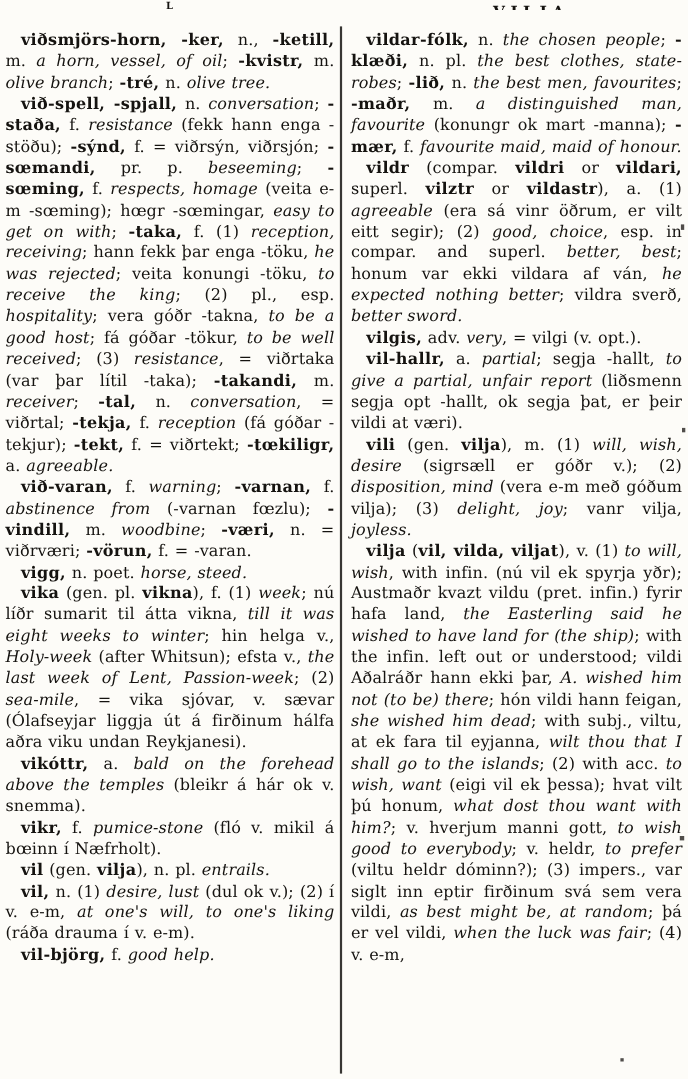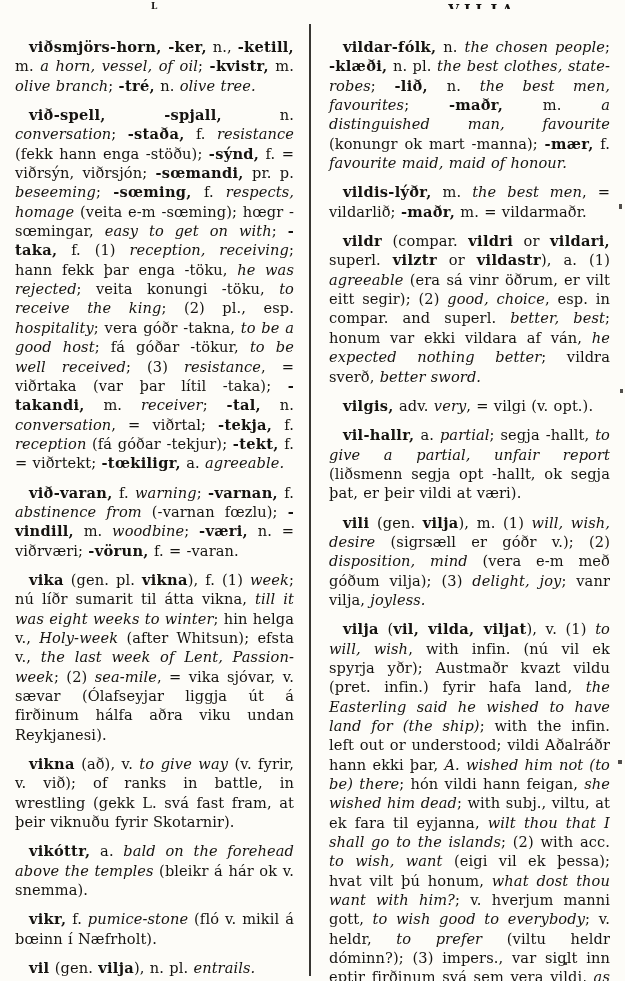--- a/index.html
+++ b/index.html
@@ -21,21 +21,21 @@
     top:27px;
     text-align:justify;
     font-size:14.6px;
     line-height:19.35px;
     letter-spacing:0.1px;
     word-spacing:0.5px;
   }
   .col-left{left:5px;width:299px;}
   .col-right{left:319px;width:301px;}
   .entry{
-    margin:10px;
+    margin:0;
     text-indent:14px;
   }
   .entry b{font-weight:bold;letter-spacing:0.3px;}
   .entry i{font-style:italic;}
   .divider{
     position:absolute;
     left:309px;top:24px;
     width:2px;height:952px;
     background:var(--ink);
     opacity:0.85;
@@ -82,32 +82,31 @@
   <div class="head-frag">
     <span>VILJA</span>
   </div>
 
   <div class="divider"></div>
 
   <div class="col col-left">
       <p class="entry"><b>viðsmjörs-horn, -ker,</b> n., <b>-ketill,</b> m. <i>a horn, vessel, of oil</i>; <b>-kvistr,</b> m. <i>olive branch</i>; <b>-tré,</b> n. <i>olive tree.</i></p>
       <p class="entry"><b>við-spell, -spjall,</b> n. <i>conversation</i>; <b>-staða,</b> f. <i>resistance</i> (fekk hann enga -stöðu); <b>-sýnd,</b> f. = viðrsýn, viðrsjón; <b>-sœmandi,</b> pr. p. <i>beseeming</i>; <b>-sœming,</b> f. <i>respects, homage</i> (veita e-m -sœming); hœgr -sœmingar, <i>easy to get on with</i>; <b>-taka,</b> f. (1) <i>reception, receiving</i>; hann fekk þar enga -töku, <i>he was rejected</i>; veita konungi -töku, <i>to receive the king</i>; (2) pl., esp. <i>hospitality</i>; vera góðr -takna, <i>to be a good host</i>; fá góðar -tökur, <i>to be well received</i>; (3) <i>resistance</i>, = viðrtaka (var þar lítil -taka); <b>-takandi,</b> m. <i>receiver</i>; <b>-tal,</b> n. <i>conversation</i>, = viðrtal; <b>-tekja,</b> f. <i>reception</i> (fá góðar -tekjur); <b>-tekt,</b> f. = viðrtekt; <b>-tœkiligr,</b> a. <i>agreeable.</i></p>
       <p class="entry"><b>við-varan,</b> f. <i>warning</i>; <b>-varnan,</b> f. <i>abstinence from</i> (-varnan fœzlu); <b>-vindill,</b> m. <i>woodbine</i>; <b>-væri,</b> n. = viðrværi; <b>-vörun,</b> f. = -varan.</p>
+      <p class="entry"><b>vigg,</b> n. poet. <i>horse, steed.</i></p>
       <p class="entry"><b>vika</b> (gen. pl. <b>vikna</b>), f. (1) <i>week</i>; nú líðr sumarit til átta vikna, <i>till it was eight weeks to winter</i>; hin helga v., <i>Holy-week</i> (after Whitsun); efsta v., <i>the last week of Lent, Passion-week</i>; (2) <i>sea-mile</i>, = vika sjóvar, v. sævar (Ólafseyjar liggja út á firðinum hálfa aðra viku undan Reykjanesi).</p>
-      <p class="entry"><b>vikna</b> (að), v. <i>to give way</i> (v. fyrir, v. við); of ranks in battle, in wrestling (gekk L. svá fast fram, at þeir viknuðu fyrir Skotarnir).</p>
       <p class="entry"><b>vikóttr,</b> a. <i>bald on the forehead above the temples</i> (bleikr á hár ok v. snemma).</p>
       <p class="entry"><b>vikr,</b> f. <i>pumice-stone</i> (fló v. mikil á bœinn í Næfrholt).</p>
       <p class="entry"><b>vil</b> (gen. <b>vilja</b>), n. pl. <i>entrails.</i></p>
       <p class="entry"><b>vil,</b> n. (1) <i>desire, lust</i> (dul ok v.); (2) í v. e-m, <i>at one's will, to one's liking</i> (ráða drauma í v. e-m).</p>
       <p class="entry"><b>vil-björg,</b> f. <i>good help.</i></p>
     </div>
 
   <div class="col col-right">
       <p class="entry"><b>vildar-fólk,</b> n. <i>the chosen people</i>; <b>-klæði,</b> n. pl. <i>the best clothes, state-robes</i>; <b>-lið,</b> n. <i>the best men, favourites</i>; <b>-maðr,</b> m. <i>a distinguished man, favourite</i> (konungr ok mart -manna); <b>-mær,</b> f. <i>favourite maid, maid of honour.</i></p>
-      <p class="entry"><b>vildis-lýðr,</b> m. <i>the best men</i>, = vildarlið; <b>-maðr,</b> m. = vildarmaðr.</p>
       <p class="entry"><b>vildr</b> (compar. <b>vildri</b> or <b>vildari,</b> superl. <b>vilztr</b> or <b>vildastr</b>), a. (1) <i>agreeable</i> (era sá vinr öðrum, er vilt eitt segir); (2) <i>good, choice</i>, esp. in compar. and superl. <i>better, best</i>; honum var ekki vildara af ván, <i>he expected nothing better</i>; vildra sverð, <i>better sword.</i></p>
       <p class="entry"><b>vilgis,</b> adv. <i>very</i>, = vilgi (v. opt.).</p>
       <p class="entry"><b>vil-hallr,</b> a. <i>partial</i>; segja -hallt, <i>to give a partial, unfair report</i> (liðsmenn segja opt -hallt, ok segja þat, er þeir vildi at væri).</p>
       <p class="entry"><b>vili</b> (gen. <b>vilja</b>), m. (1) <i>will, wish, desire</i> (sigrsæll er góðr v.); (2) <i>disposition, mind</i> (vera e-m með góðum vilja); (3) <i>delight, joy</i>; vanr vilja, <i>joyless.</i></p>
       <p class="entry"><b>vilja</b> (<b>vil, vilda, viljat</b>), v. (1) <i>to will, wish</i>, with infin. (nú vil ek spyrja yðr); Austmaðr kvazt vildu (pret. infin.) fyrir hafa land, <i>the Easterling said he wished to have land for (the ship)</i>; with the infin. left out or understood; vildi Aðalráðr hann ekki þar, <i>A. wished him not (to be) there</i>; hón vildi hann feigan, <i>she wished him dead</i>; with subj., viltu, at ek fara til eyjanna, <i>wilt thou that I shall go to the islands</i>; (2) with acc. <i>to wish, want</i> (eigi vil ek þessa); hvat vilt þú honum, <i>what dost thou want with him?</i>; v. hverjum manni gott, <i>to wish good to everybody</i>; v. heldr, <i>to prefer</i> (viltu heldr dóminn?); (3) impers., var siglt inn eptir firðinum svá sem vera vildi, <i>as best might be, at random</i>; þá er vel vildi, <i>when the luck was fair</i>; (4) v. e-m, </p>
     </div>
 
   <div class="speck s1"></div>
   <div class="speck s2"></div>
   <div class="speck s3"></div>

